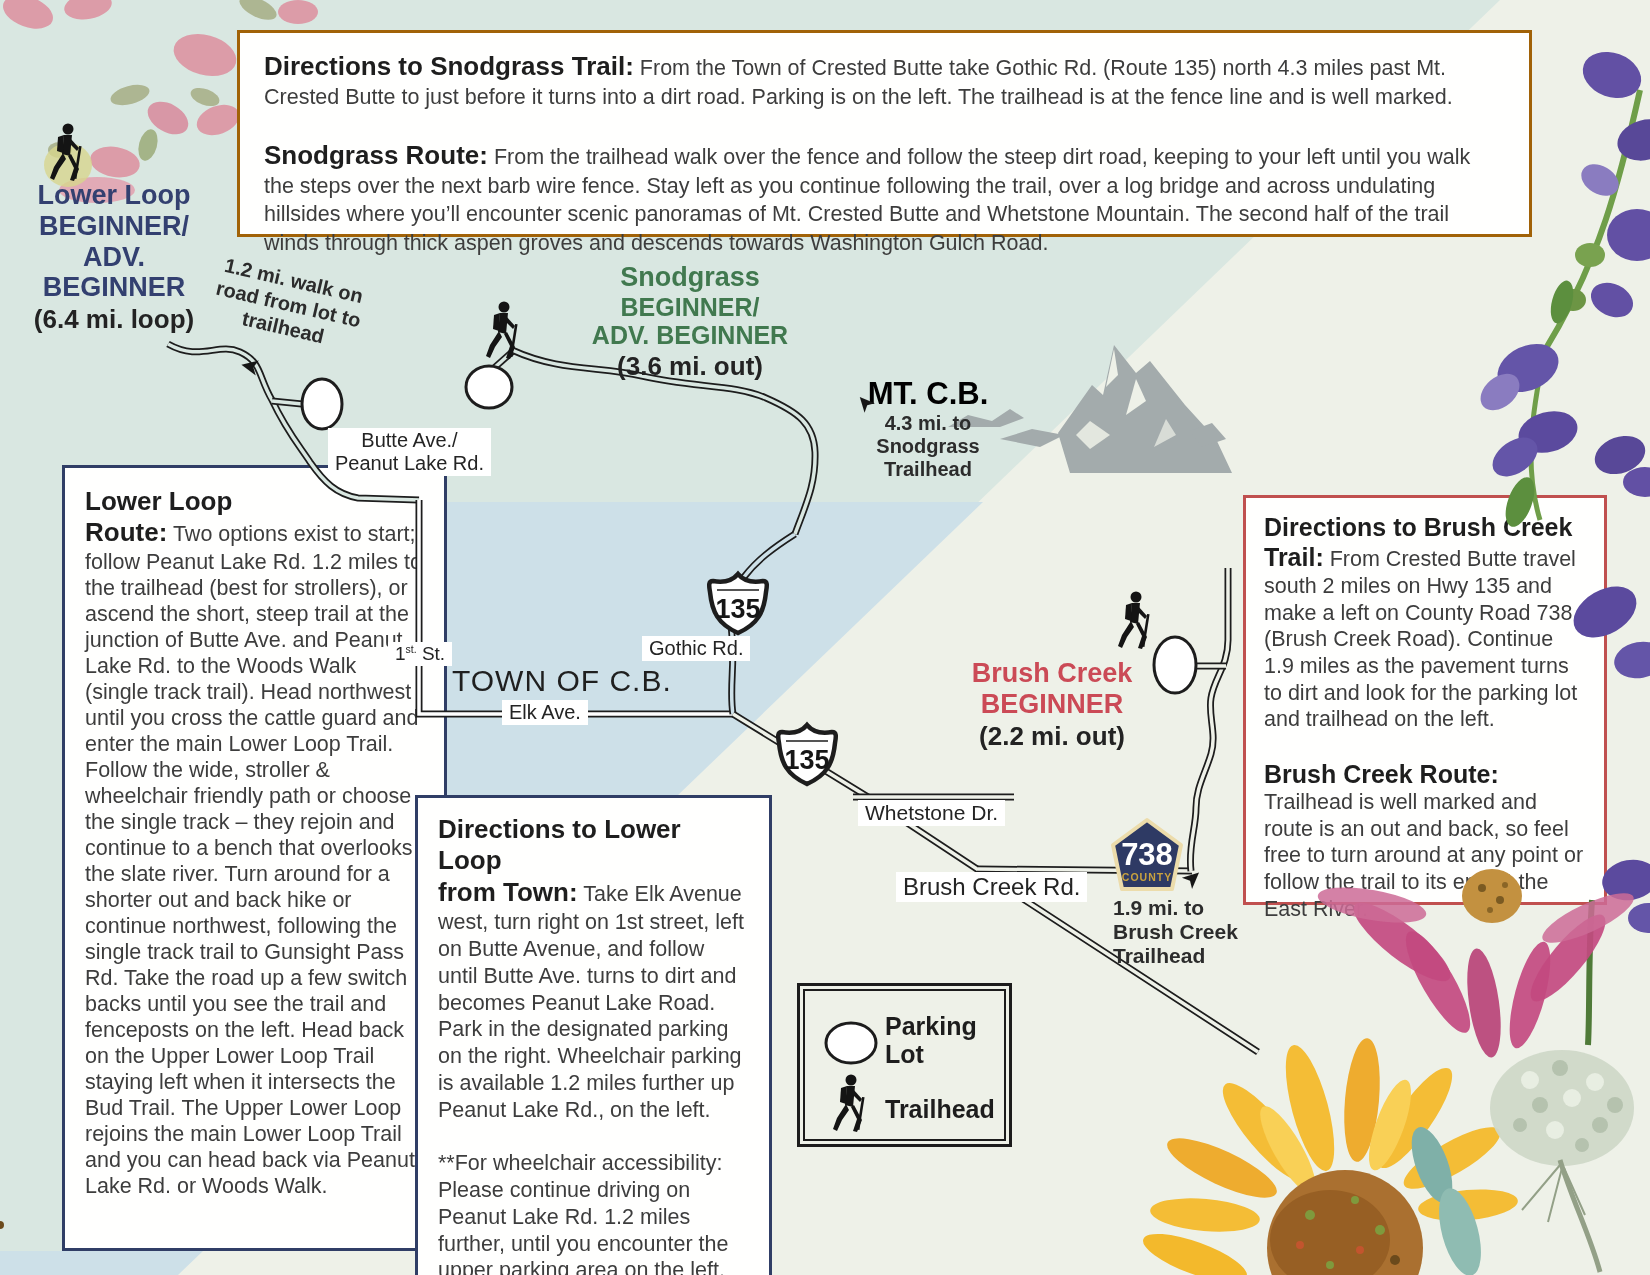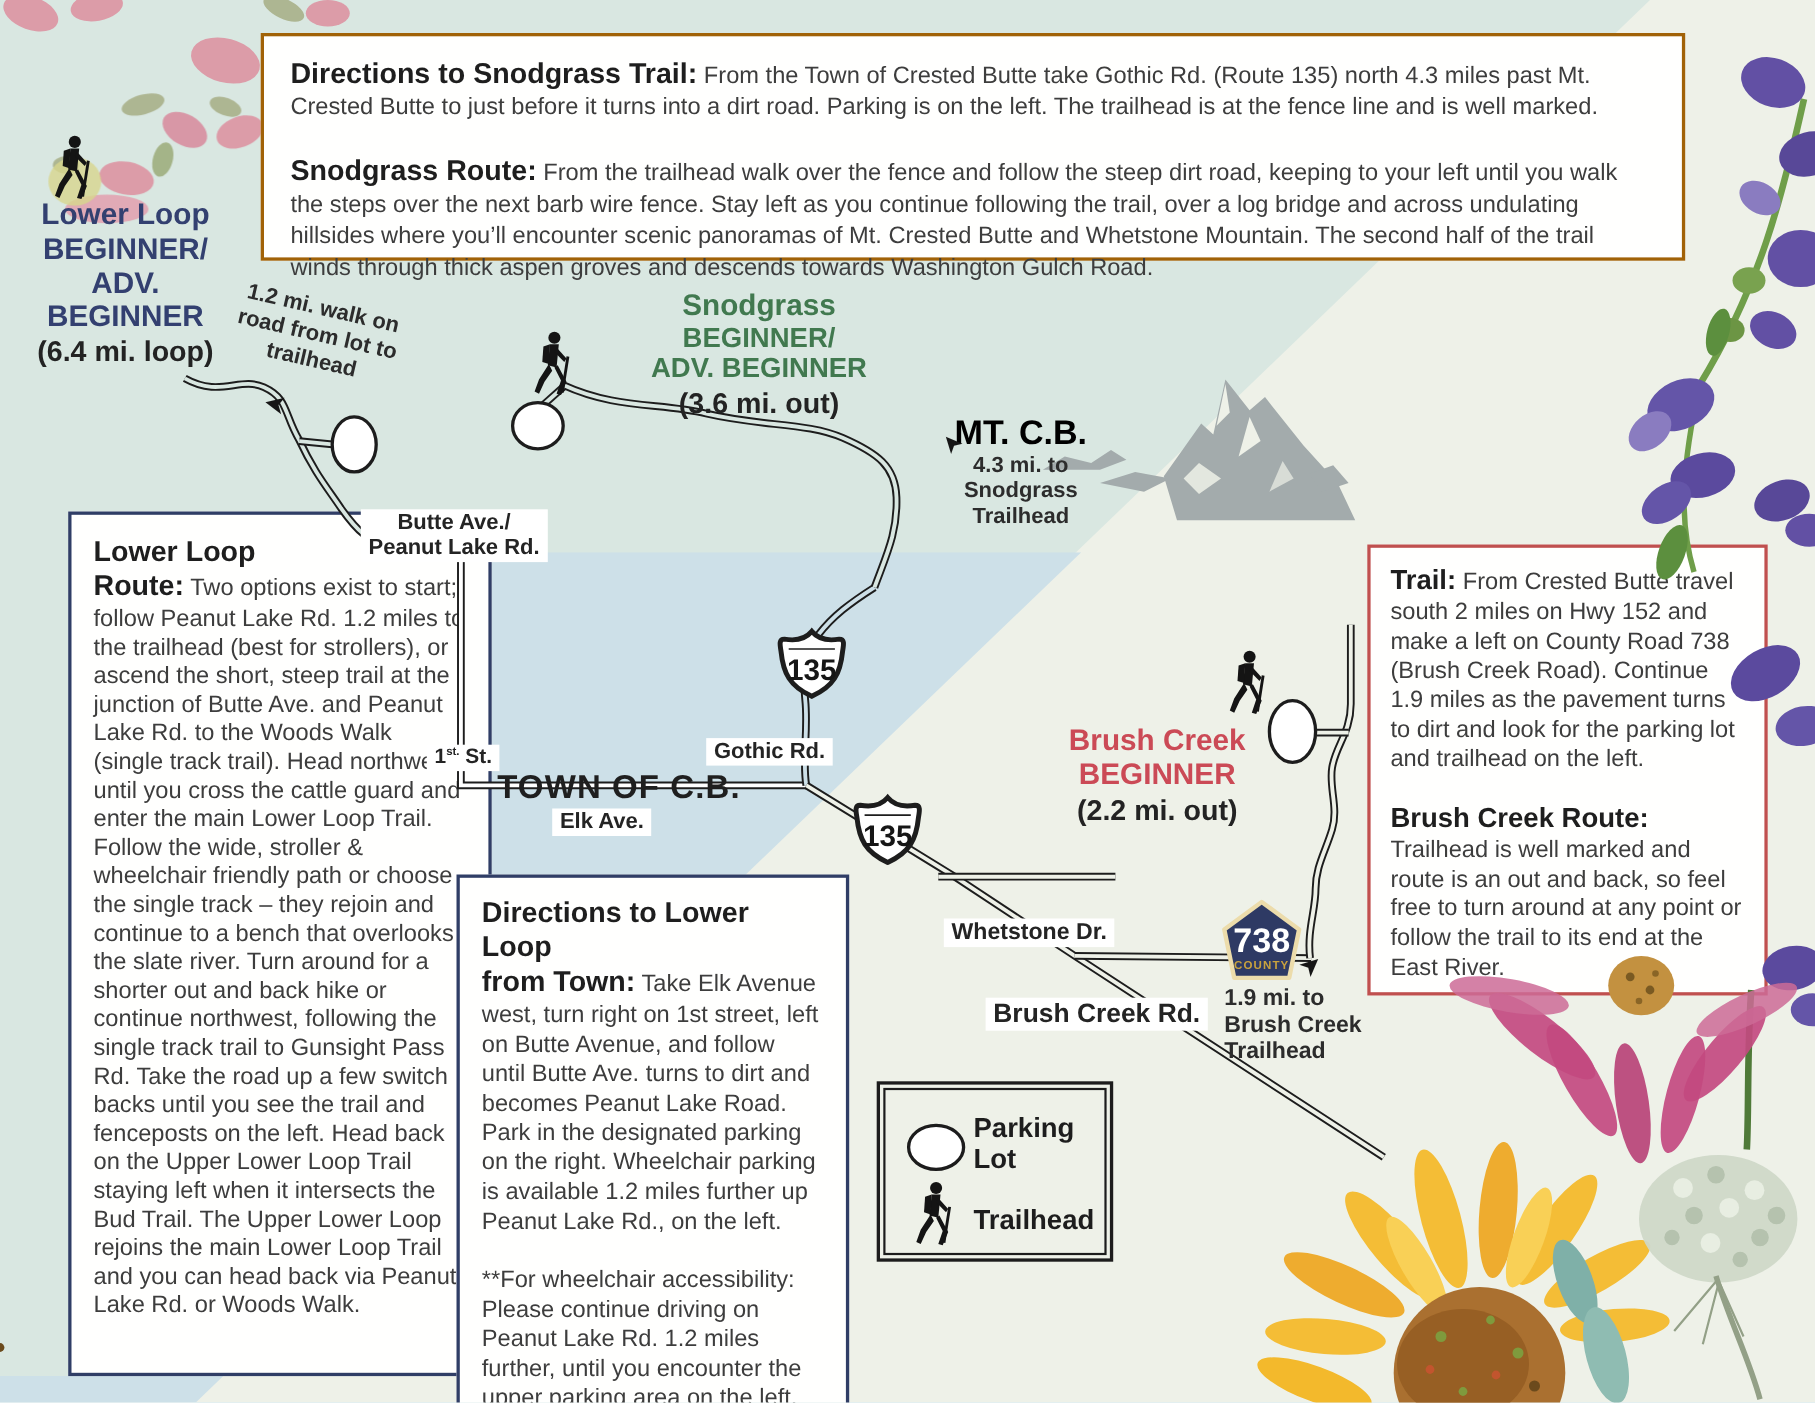--- a/index.html
+++ b/index.html
@@ -25,22 +25,22 @@
   .hd{font-weight:bold;color:#1e1e1e;font-size:26px;}
   .hd.block{display:block;line-height:1.2;}
   
   .trail-label{position:absolute;text-align:center;z-index:3;line-height:1.14;}
   .tl-line{display:block;font-weight:bold;font-size:27px;}
   .tl-dist{display:block;font-weight:bold;font-size:26px;color:#232323;margin-top:2px;}
   .c-navy .tl-line{color:#334070;}
   .c-green .tl-line{color:#41794f;}
   .c-red .tl-line{color:#cb4a56;}
   
-  .road-label{position:absolute;font-weight:bold;font-size:20px;color:#242424;
-      z-index:4;line-height:1.15;white-space:nowrap;margin-top:35px;}
+  .road-label{position:absolute;font-weight:normal;font-size:20px;color:#242424;
+      z-index:4;line-height:1.15;white-space:nowrap;}
   .patch{background:#ffffff;padding:1px 7px;}
   .town-name{font-size:30px;letter-spacing:1px;color:#1f1f1f;}
   .note-label{position:absolute;font-weight:bold;color:#2c2c2c;z-index:4;}
   .arrow{position:absolute;z-index:4;color:#161616;font-size:24px;line-height:1;}
   
   .legend{position:absolute;left:797px;top:983px;width:215px;height:164px;
       border:3px solid #1c1c1c;box-sizing:border-box;z-index:3;}
   .legend-inner{position:absolute;inset:3px;border:2px solid #1c1c1c;}
   .legend-item-label{position:absolute;font-weight:bold;font-size:25px;color:#1d1d1d;line-height:1.1;}
   sup{font-size:0.55em;}
@@ -99,22 +99,22 @@
 <div class="box navy" style="left:415px;top:795px;width:357px;height:508px;padding:16px 20px;">
   <p style="line-height:1.25;">
     <span class="hd block">Directions to Lower Loop</span><span class="hd">from Town:</span>
     <span>Take Elk Avenue west, turn right on 1st street, left on Butte Avenue, and follow until Butte Ave. turns to dirt and becomes Peanut Lake Road. Park in the designated parking on the right. Wheelchair parking is available 1.2 miles further up Peanut Lake Rd., on the left.</span>
   </p>
   <p style="line-height:1.25;">**For wheelchair accessibility: Please continue driving on Peanut Lake Rd. 1.2 miles further, until you encounter the upper parking area on the left.</p>
 </div>
 
 <div class="box red" style="left:1243px;top:495px;width:364px;height:410px;padding:14px 18px;">
   <p style="line-height:1.24;">
-    <span class="hd" style="font-size:25px;">Trail:</span>
-    <span>From Crested Butte travel south 2 miles on Hwy 152 and make a left on County Road 738 (Brush Creek Road). Continue 1.9 miles as the pavement turns to dirt and look for the parking lot and trailhead on the left.</span>
+    <span class="hd block" style="font-size:25px;">Directions to Brush Creek</span><span class="hd" style="font-size:25px;">Trail:</span>
+    <span>From Crested Butte travel south 2 miles on Hwy 135 and make a left on County Road 738 (Brush Creek Road). Continue 1.9 miles as the pavement turns to dirt and look for the parking lot and trailhead on the left.</span>
   </p>
   <p style="line-height:1.24;">
     <span class="hd block" style="font-size:25px;">Brush Creek Route:</span>
     <span>Trailhead is well marked and route is an out and back, so feel free to turn around at any point or follow the trail to its end at the East River.</span>
   </p>
 </div>
 
 <svg class="layer" width="1650" height="1275" style="z-index:3">
   <defs>
     <g id="hiker">

